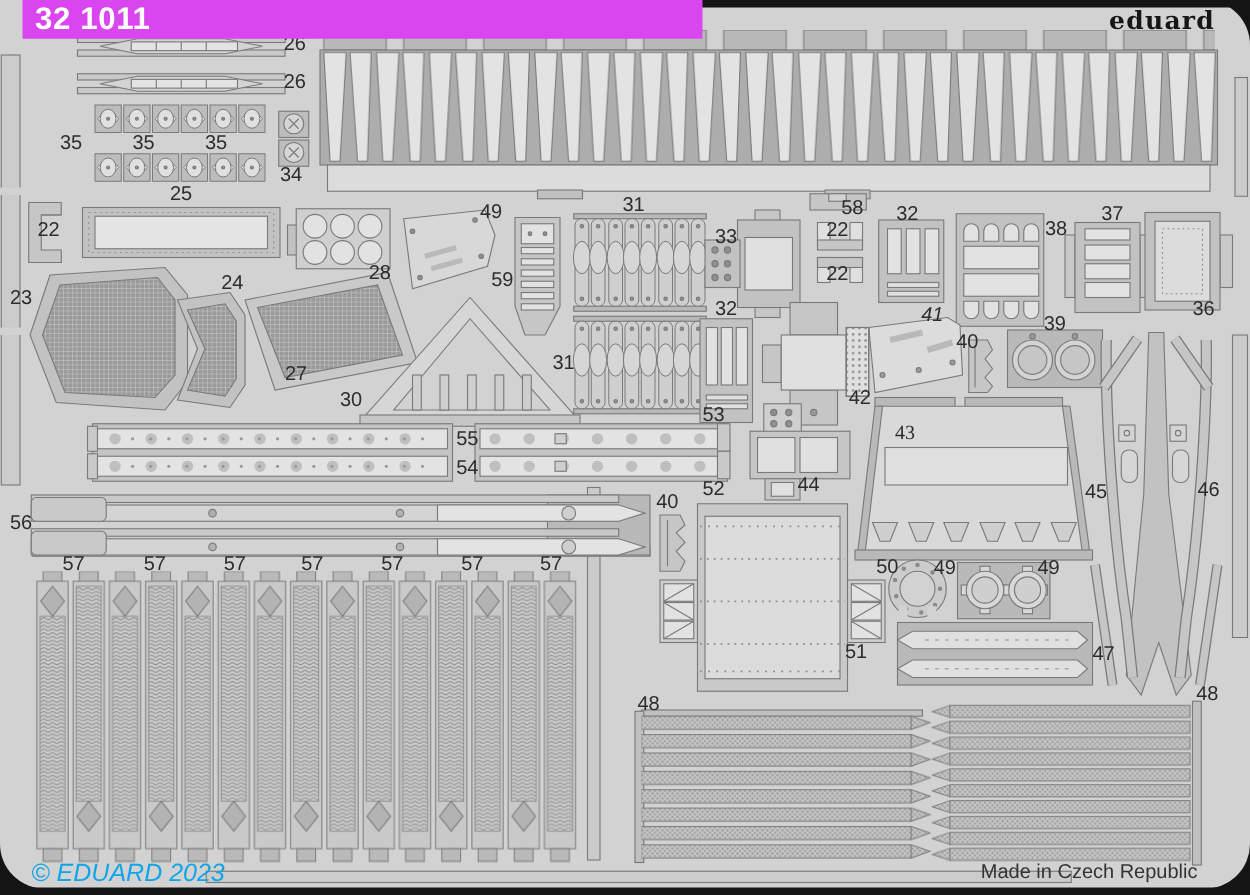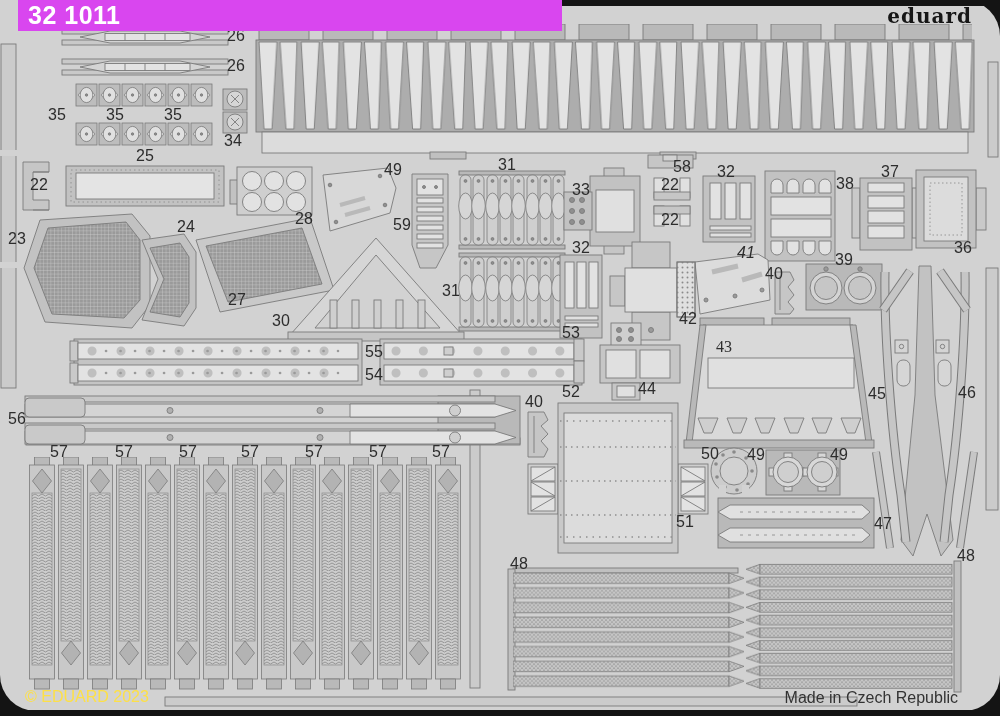--- a/index.html
+++ b/index.html
@@ -10,21 +10,21 @@
   svg.parts{position:absolute;left:0;top:0;}
   .labels{position:absolute;left:0;top:0;width:1000px;height:716px;pointer-events:none;}
   .labels span{position:absolute;font:16px/1 "Liberation Sans",sans-serif;color:#2d2d2d;}
   .titleblock{position:absolute;left:18px;top:0;width:544px;height:31px;background:#d946ef;
               display:flex;align-items:center;gap:24px;padding-left:10px;box-sizing:border-box;}
   .titleblock span{color:#ffffff;font-weight:bold;font-size:25px;letter-spacing:.5px;white-space:pre;}
   .topbar{position:absolute;left:556px;top:0;width:444px;height:6px;background:#141414;}
   .botbar{position:absolute;left:0;top:710px;width:1000px;height:6px;background:#141414;}
   .brand{position:absolute;right:28px;top:4px;font-family:"DejaVu Serif",serif;font-weight:bold;
          font-size:20px;letter-spacing:1px;color:#161616;text-align:right;}
-  .copyright{position:absolute;left:25px;top:688px;font-size:16px;color:#fde047;}
+  .copyright{position:absolute;left:25px;top:688px;font-size:20px;color:#0ea5e9;font-style:italic;}
   .madein{position:absolute;right:42px;top:689px;font-size:16px;color:#333;}
   .watermark{position:absolute;right:42px;top:621px;text-align:right;opacity:.8;}
   .wm1{font-size:21px;font-weight:bold;font-style:italic;color:#8f8f8f;}
   .wm2{font-size:41px;font-weight:bold;letter-spacing:2px;line-height:.9;color:#c8c8c8;
        -webkit-text-stroke:2px #8a8a8a;}
   .wm3{font-size:10px;color:#9a9a9a;margin-top:-4px;}
 </style>
 </head>
 <body>
 

